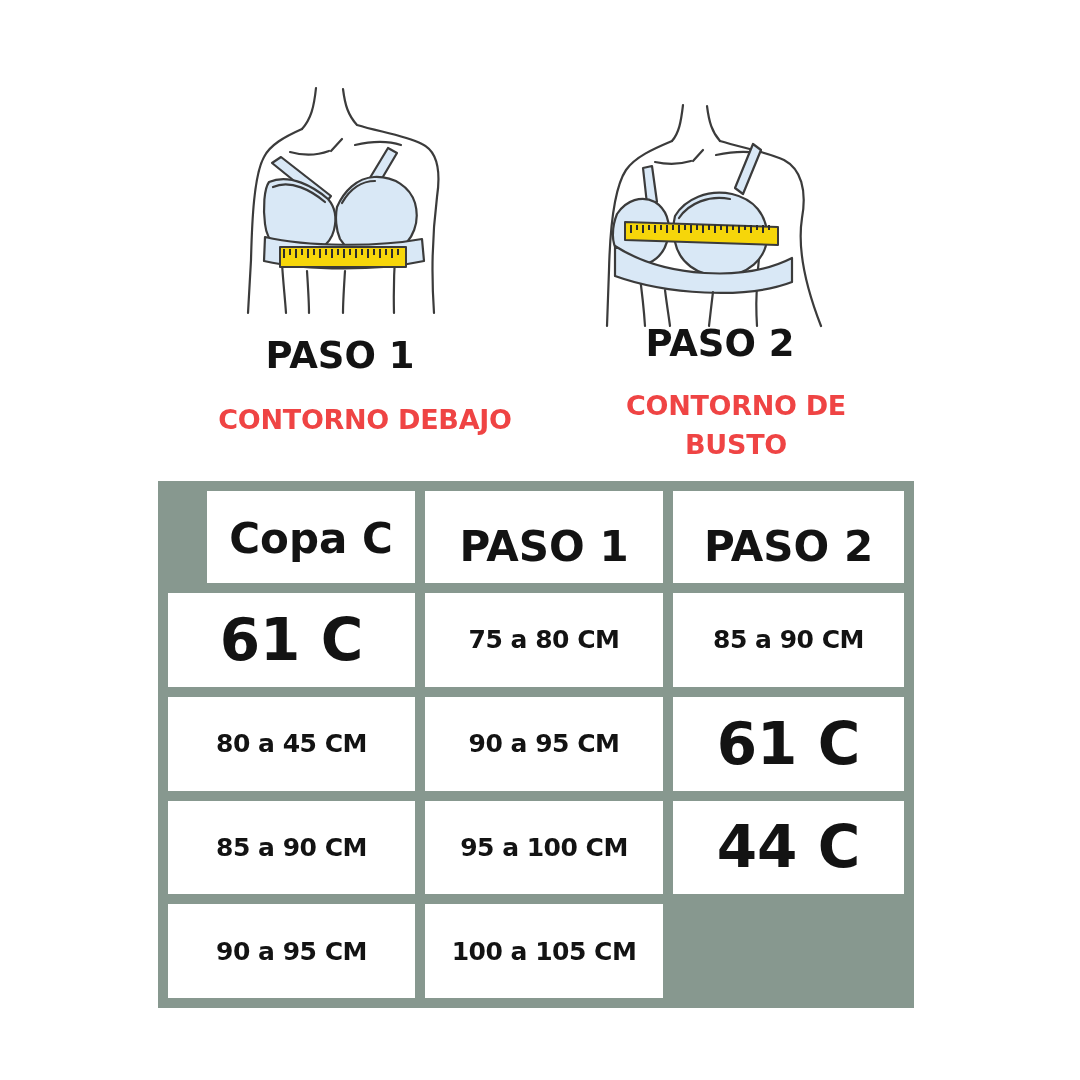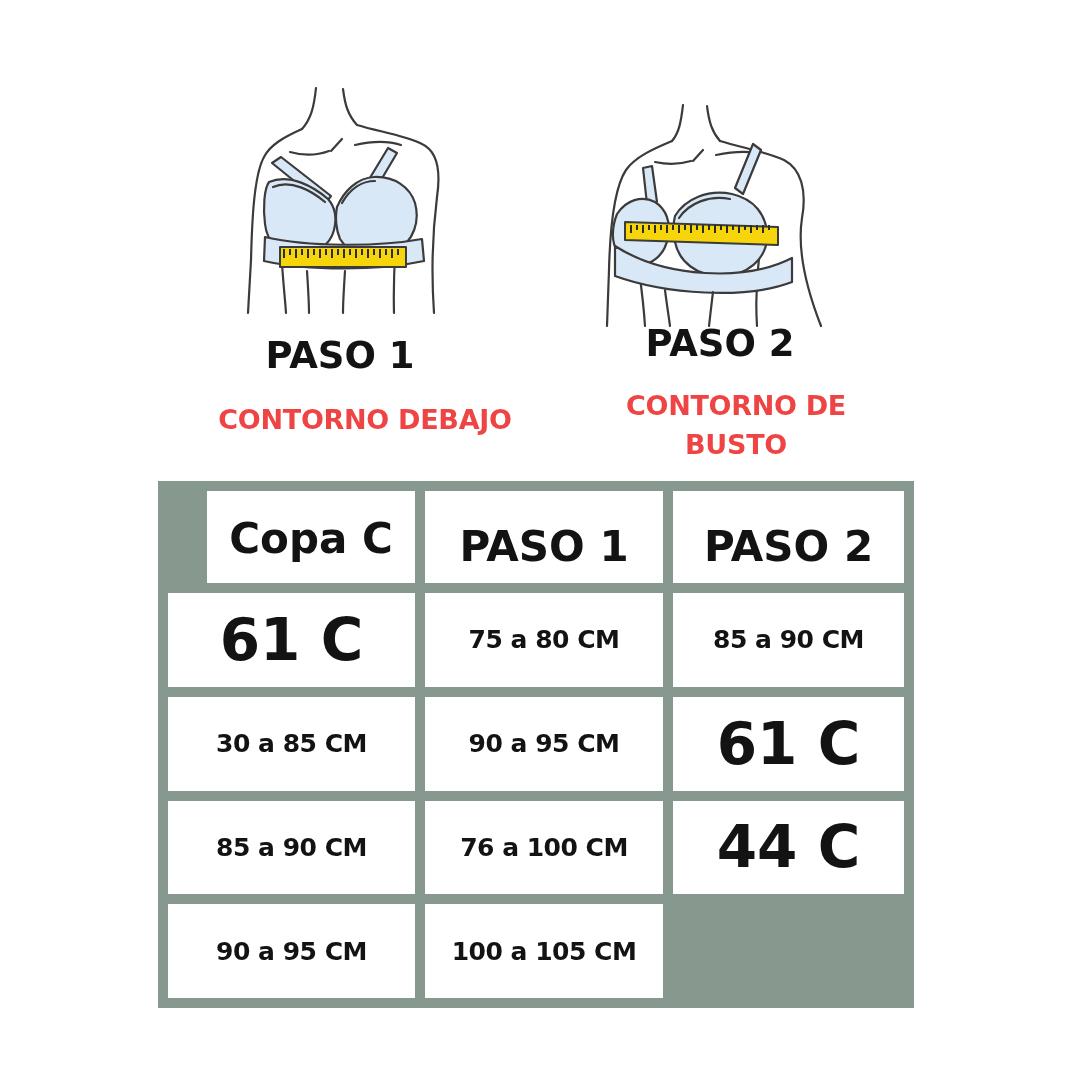--- a/index.html
+++ b/index.html
@@ -110,25 +110,25 @@
 
   <div class="size-table">
     <div class="cell hc hc-first">Copa C</div>
     <div class="cell hc">PASO 1</div>
     <div class="cell hc">PASO 2</div>
 
     <div class="cell size-cell">61 C</div>
     <div class="cell measure-cell">75 a 80 CM</div>
     <div class="cell measure-cell">85 a 90  CM</div>
 
-    <div class="cell measure-cell">30 a 85 CM</div>
+    <div class="cell measure-cell">80 a 45 CM</div>
     <div class="cell measure-cell">90 a 95 CM</div>
 
     <div class="cell size-cell">61 C</div>
     <div class="cell measure-cell">85 a 90 CM</div>
-    <div class="cell measure-cell">76 a 100 CM</div>
+    <div class="cell measure-cell">95 a 100 CM</div>
 
     <div class="cell size-cell">44 C</div>
     <div class="cell measure-cell">90 a 95 CM</div>
     <div class="cell measure-cell">100 a 105 CM</div>
   </div>
 
 </div>
 
 </body></html>

